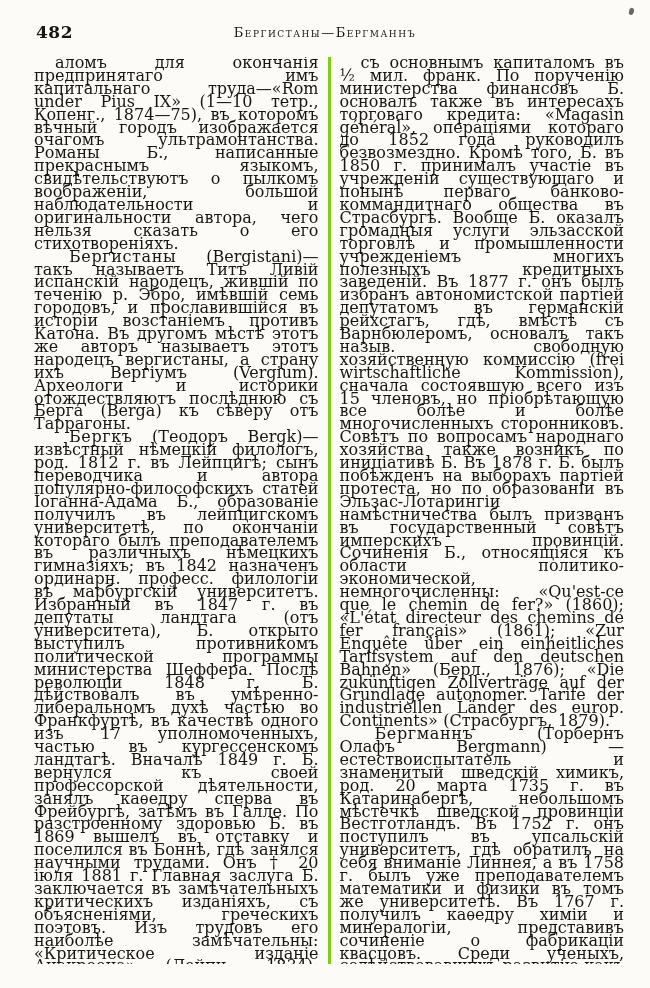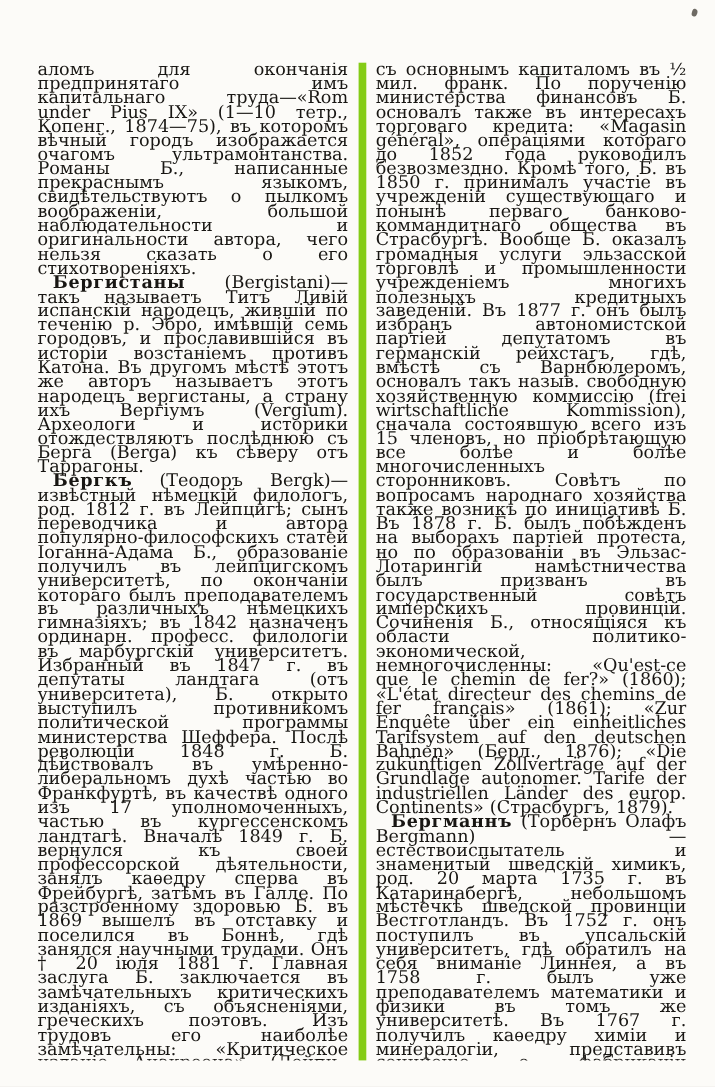--- a/index.html
+++ b/index.html
@@ -43,31 +43,35 @@
   .col {
     width: 290px;
     height: 907px;
     overflow: hidden;
     text-align: justify;
     font-size: 16px;
     line-height: 12.9px;
     word-spacing: .5px;
   }
   .col.left  { padding-right: 8px; }
-  .col.right { border-left: 7px solid #84cc16; padding-left: 9px; margin-left: 1px; }
+  .col.right { border-left: 3px solid #84cc16; padding-left: 9px; margin-left: 1px; }
   .para { margin: 0; text-indent: 14px; }
   .para.no-indent { text-indent: 0; }
-  .headword { font-weight: bold; letter-spacing: .6px; }
+  .headword { font-weight: normal; letter-spacing: .6px; margin-left: 21px; }
 </style>
 </head>
 <body>
 
 <div class="page">
   <div class="scan-speck"></div>
 
+  <div class="header">
+    <div class="page-number">482</div>
+    <div class="running-head">Бергистаны—Бергманнъ</div>
+  </div>
 
   <div class="body-block">
 
     <div class="col left">
       <p class="para no-indent"><span class="headword"></span><span>аломъ для окончанія предпринятаго имъ капитальнаго труда—«Rom under Pius IX» (1—10 тетр., Копенг., 1874—75), въ которомъ вѣчный городъ изображается очагомъ ультрамонтанства. Романы Б., написанные прекраснымъ языкомъ, свидѣтельствуютъ о пылкомъ воображеніи, большой наблюдательности и оригинальности автора, чего нельзя сказать о его стихотвореніяхъ.</span></p>
       <p class="para"><span class="headword">Бергистаны</span><span> (Bergistani)—такъ называетъ Титъ Ливій испанскій народецъ, жившій по теченію р. Эбро, имѣвшій семь городовъ, и прославившійся въ исторіи возстаніемъ противъ Катона. Въ другомъ мѣстѣ этотъ же авторъ называетъ этотъ народецъ вергистаны, а страну ихъ Вергіумъ (Vergium). Археологи и историки отождествляютъ послѣднюю съ Берга (Berga) къ сѣверу отъ Таррагоны.</span></p>
       <p class="para"><span class="headword">Бергкъ</span><span> (Теодоръ Bergk)—извѣстный нѣмецкій филологъ, род. 1812 г. въ Лейпцигѣ; сынъ переводчика и автора популярно-философскихъ статей Іоганна-Адама Б., образованіе получилъ въ лейпцигскомъ университетѣ, по окончаніи котораго былъ преподавателемъ въ различныхъ нѣмецкихъ гимназіяхъ; въ 1842 назначенъ ординарн. професс. филологіи въ марбургскій университетъ. Избранный въ 1847 г. въ депутаты ландтага (отъ университета), Б. открыто выступилъ противникомъ политической программы министерства Шеффера. Послѣ революціи 1848 г. Б. дѣйствовалъ въ умѣренно-либеральномъ духѣ частью во Франкфуртѣ, въ качествѣ одного изъ 17 уполномоченныхъ, частью въ кургессенскомъ ландтагѣ. Вначалѣ 1849 г. Б. вернулся къ своей профессорской дѣятельности, занялъ каѳедру сперва въ Фрейбургѣ, затѣмъ въ Галле. По разстроенному здоровью Б. въ 1869 вышелъ въ отставку и поселился въ Боннѣ, гдѣ занялся научными трудами. Онъ † 20 іюля 1881 г. Главная заслуга Б. заключается въ замѣчательныхъ критическихъ изданіяхъ, съ объясненіями, греческихъ поэтовъ. Изъ трудовъ его наиболѣе замѣчательны: «Критическое изданіе Анакреона» (Лейпц., 1834); «Commentationes de reliquiis comediae atticae antiquae» (Лейпц., 1838); собраніе отрывковъ Аристофана (Берл., 1840); изданіе «Poetae lyrici Graeci» (Лейпц., 1843; 3-е изданіе, 1866, вмѣстѣ съ «Anthologia lyrica», 1853: 2-е изд. 1868); изслѣдованіе о «Libellus de Xenophane, Zenone et Gorgia» Аристотеля (Марб., 1843); «Beiträge zur griech. Monatskunde» (Гисс., 1845); изданіе Аристофана (2 т., Лейпц., 1852; 2 изд. 1857) и Софокла (Лейпц., 1857); «Beiträge zur lat. Grammatik» (1 тетр., Галле, 1870); «Griech. Litteraturgeschichte» (Берлинъ, 1872); «Inschriften röm. Schleudergeschosse» (Лейпцигъ, 1876); Кромѣ того, Б. вмѣстѣ съ Цезаромъ съ 1843—1853 издавалъ «Zeitschrift für Altertumswissenschaft».</span></p>
       <p class="para"><span class="headword">Бергманнъ</span><span> (Густавъ Адольфъ Bergmann)—вождь эльзасской автономистской партіи, родился въ 1816 году въ Страсбургѣ, гдѣ посвятилъ себя разнымъ коммерческимъ предпріятіямъ. Для предотвращенія кризиса, которымъ, послѣ февральской революціи 1848 г., пошатнувшійся кредитъ грозилъ всему коммерческому міру, Б., вмѣстѣ съ нѣкоторыми своими друзьями, основалъ «Comptoir national»</span></p>
     </div>
 

